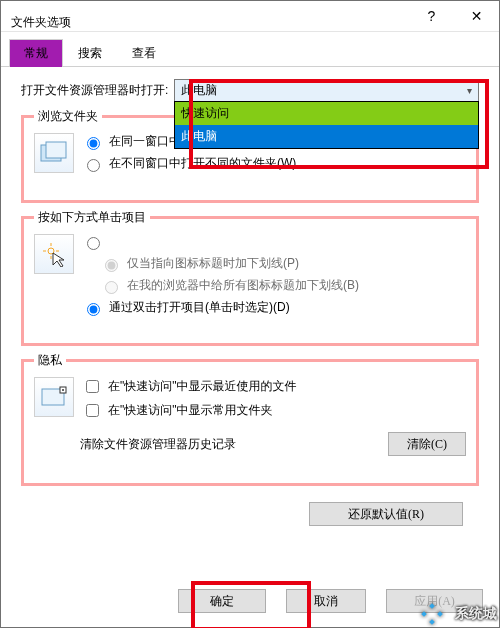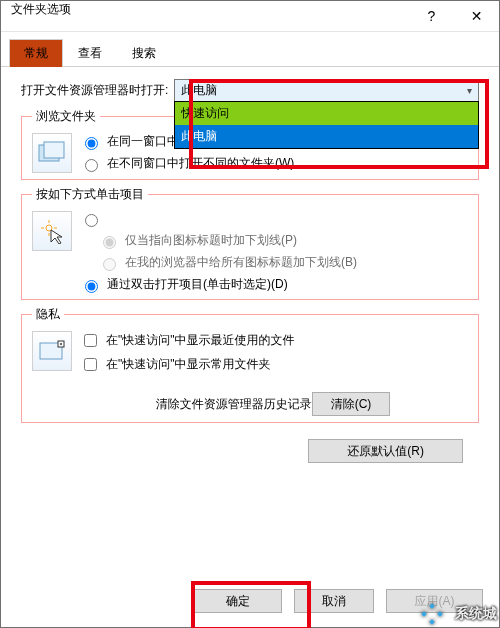--- a/index.html
+++ b/index.html
@@ -1,63 +1,63 @@
 <!DOCTYPE html>
 <html><head>
 <meta charset="utf-8">
 <style>
 html,body{margin:0;padding:0;font-family:"Microsoft YaHei","Segoe UI",sans-serif;font-size:12px;background:#fff;color:#000}
 .window{width:500px;height:628px;border:1px solid #707070;box-sizing:border-box;display:flex;flex-direction:column;position:relative}
-.titlebar{height:30px;display:flex;align-items:flex-start;padding-left:10px;border-bottom:1px solid #e5e5e5}
+.titlebar{height:30px;display:flex;align-items:flex-end;padding-left:10px;border-bottom:1px solid #e5e5e5}
 .titlebar .title{flex:1}
 .titlebar .btn{width:45px;height:30px;display:flex;align-items:center;justify-content:center;font-size:14px}
 .tabs{display:flex;padding:6px 8px 0 8px;border-bottom:1px solid #d0d0d0;gap:0}
 .tab{padding:5px 14px;border:1px solid transparent;border-bottom:none;position:relative;top:1px}
-.tab.active{border-color:#d0d0d0;background:#c2410c}
+.tab.active{border-color:#d0d0d0;background:#a21caf}
 .content{flex:1;padding:12px 20px 8px 20px;display:flex;flex-direction:column;gap:6px}
 .row-open{display:flex;align-items:center;gap:6px}
 .dropdown-wrap{position:relative;flex:1}
 .combo{width:100%;height:23px;border:1px solid #7a7a7a;background:#e5f1fb;display:flex;align-items:center;padding:0 6px;box-sizing:border-box;justify-content:space-between}
 .combo .chev{font-size:10px;color:#555}
 .dropdown-list{position:absolute;top:22px;left:0;right:0;border:1px solid #000;background:#84cc16;z-index:5}
 .dropdown-list .opt{padding:3px 6px}
 .dropdown-list .opt.sel{background:#0078d7;color:#fff}
 .red-box{position:absolute;border:4px solid #e60012;pointer-events:none;z-index:10}
 .red1{left:188px;top:78px;width:292px;height:82px}
 .red2{left:190px;top:580px;bottom:auto;width:112px;height:42px}
-fieldset{border:1px solid #fca5a5;padding:8px 10px 6px 10px;margin:0}
+fieldset{border:3px solid #fca5a5;padding:8px 10px 27px 10px;margin:0}
 legend{padding:0 4px}
 .field-row{display:flex;gap:8px;align-items:flex-start}
 .icon-box{width:38px;height:38px;border:1px solid #d0d0d0;background:linear-gradient(#fff,#e9f2fb);flex:none;display:flex;align-items:center;justify-content:center}
 .icon-box svg{display:block}
 .opts{display:flex;flex-direction:column;gap:5px}
 .radio-row,.check-row{display:flex;align-items:center;gap:6px}
 .sub{margin-left:18px;color:#6d6d6d}
 .sub.disabled input{accent-color:#999}
-.clear-row{display:flex;align-items:center;justify-content:center;margin-top:18px;padding-left:46px}
-button.win{height:24px;padding:0 18px;background:#e1e1e1;border:1px solid #adadad;font-family:Liberation Sans, sans-serif;font-size:12px}
+.clear-row{display:flex;align-items:center;justify-content:space-between;margin-top:12px;padding-left:46px}
+button.win{height:24px;padding:0 18px;background:#e1e1e1;border:1px solid #adadad;font-family:Liberation Serif, serif;font-size:12px}
 .footer{padding:10px 16px 14px 16px;display:flex;flex-direction:column;gap:12px;align-items:flex-end}
 .watermark{position:absolute;right:2px;bottom:2px;display:flex;align-items:center;gap:12px;color:#eee;font-weight:bold;font-size:14px;opacity:.95;text-shadow:0 0 3px #000,0 0 3px #000;pointer-events:none}
 .watermark svg{filter:drop-shadow(0 0 2px #000)}
 </style>
 </head>
 <body>
 
 <div class="window">
 
   <div class="titlebar">
     <span class="title">文件夹选项</span>
     <div class="btn">?</div>
     <div class="btn">✕</div>
   </div>
 
   <div class="tabs">
     <div class="tab active">常规</div>
+    <div class="tab">搜索</div>
     <div class="tab">查看</div>
-    <div class="tab">搜索</div>
   </div>
 
   <div class="content">
 
     <div class="row-open">
       <span>打开文件资源管理器时打开:</span>
       <div class="dropdown-wrap">
         <div class="combo">
           <span>此电脑</span>
           <span class="chev">▾</span>
@@ -150,21 +150,21 @@
         <span>清除文件资源管理器历史记录</span>
         <button class="win">清除(C)</button>
       </div>
     </fieldset>
 
     <div class="footer">
       <button class="win" style="padding:0 38px">还原默认值(R)</button>
     </div>
   </div>
 
-  <div style="display:flex;gap:12px;justify-content:flex-end;padding:0 16px 14px 16px">
+  <div style="display:flex;gap:20px;justify-content:flex-end;padding:0 16px 14px 16px">
     <button class="win" style="width:88px">确定</button>
     <button class="win" style="width:80px">取消</button>
     <button class="win" style="width:97px" disabled="">应用(A)</button>
   </div>
 
   <div class="red-box red1"></div>
   <div class="red-box red2"></div>
 
   <div class="watermark">
     <svg width="22" height="22">

